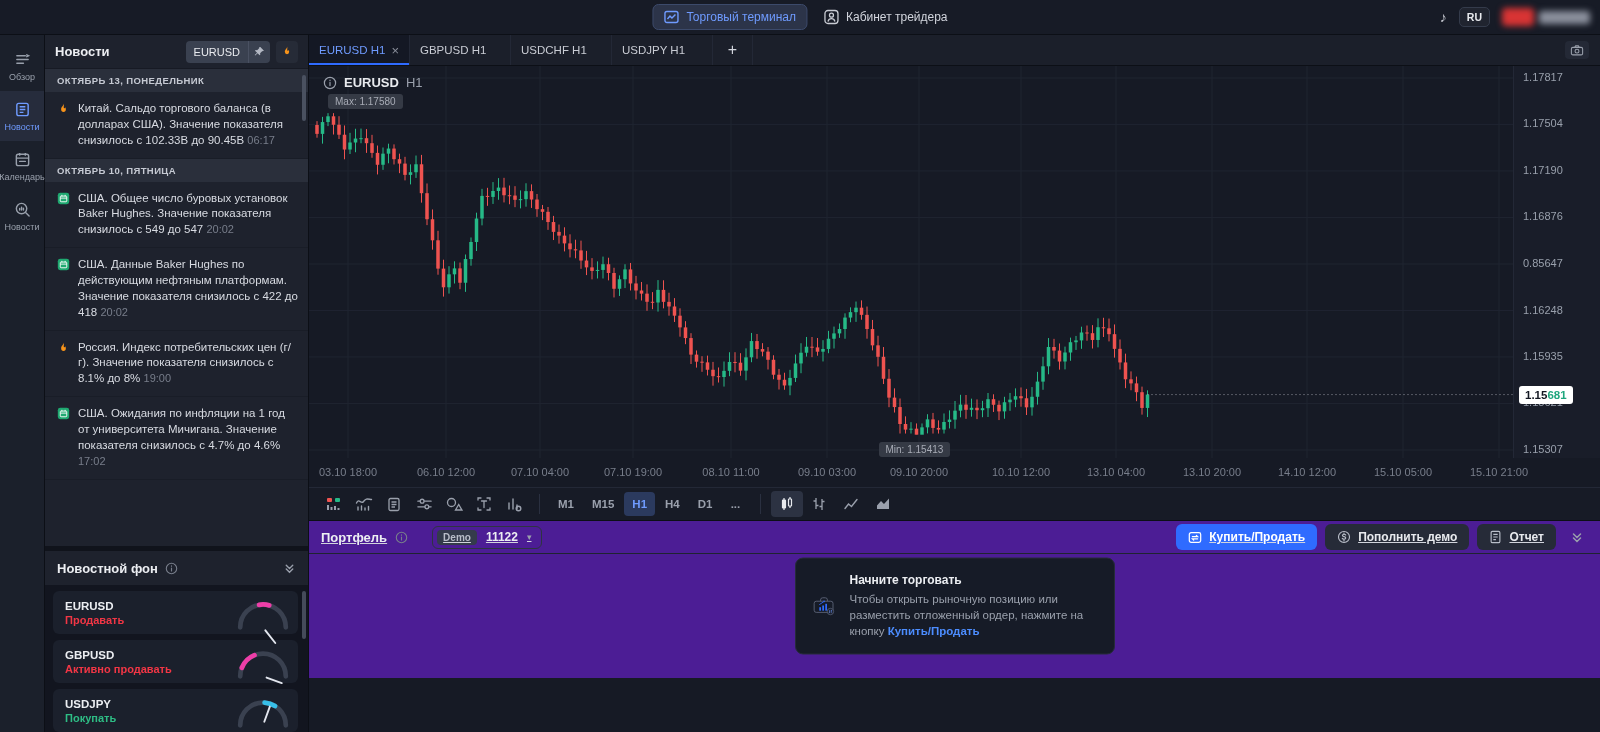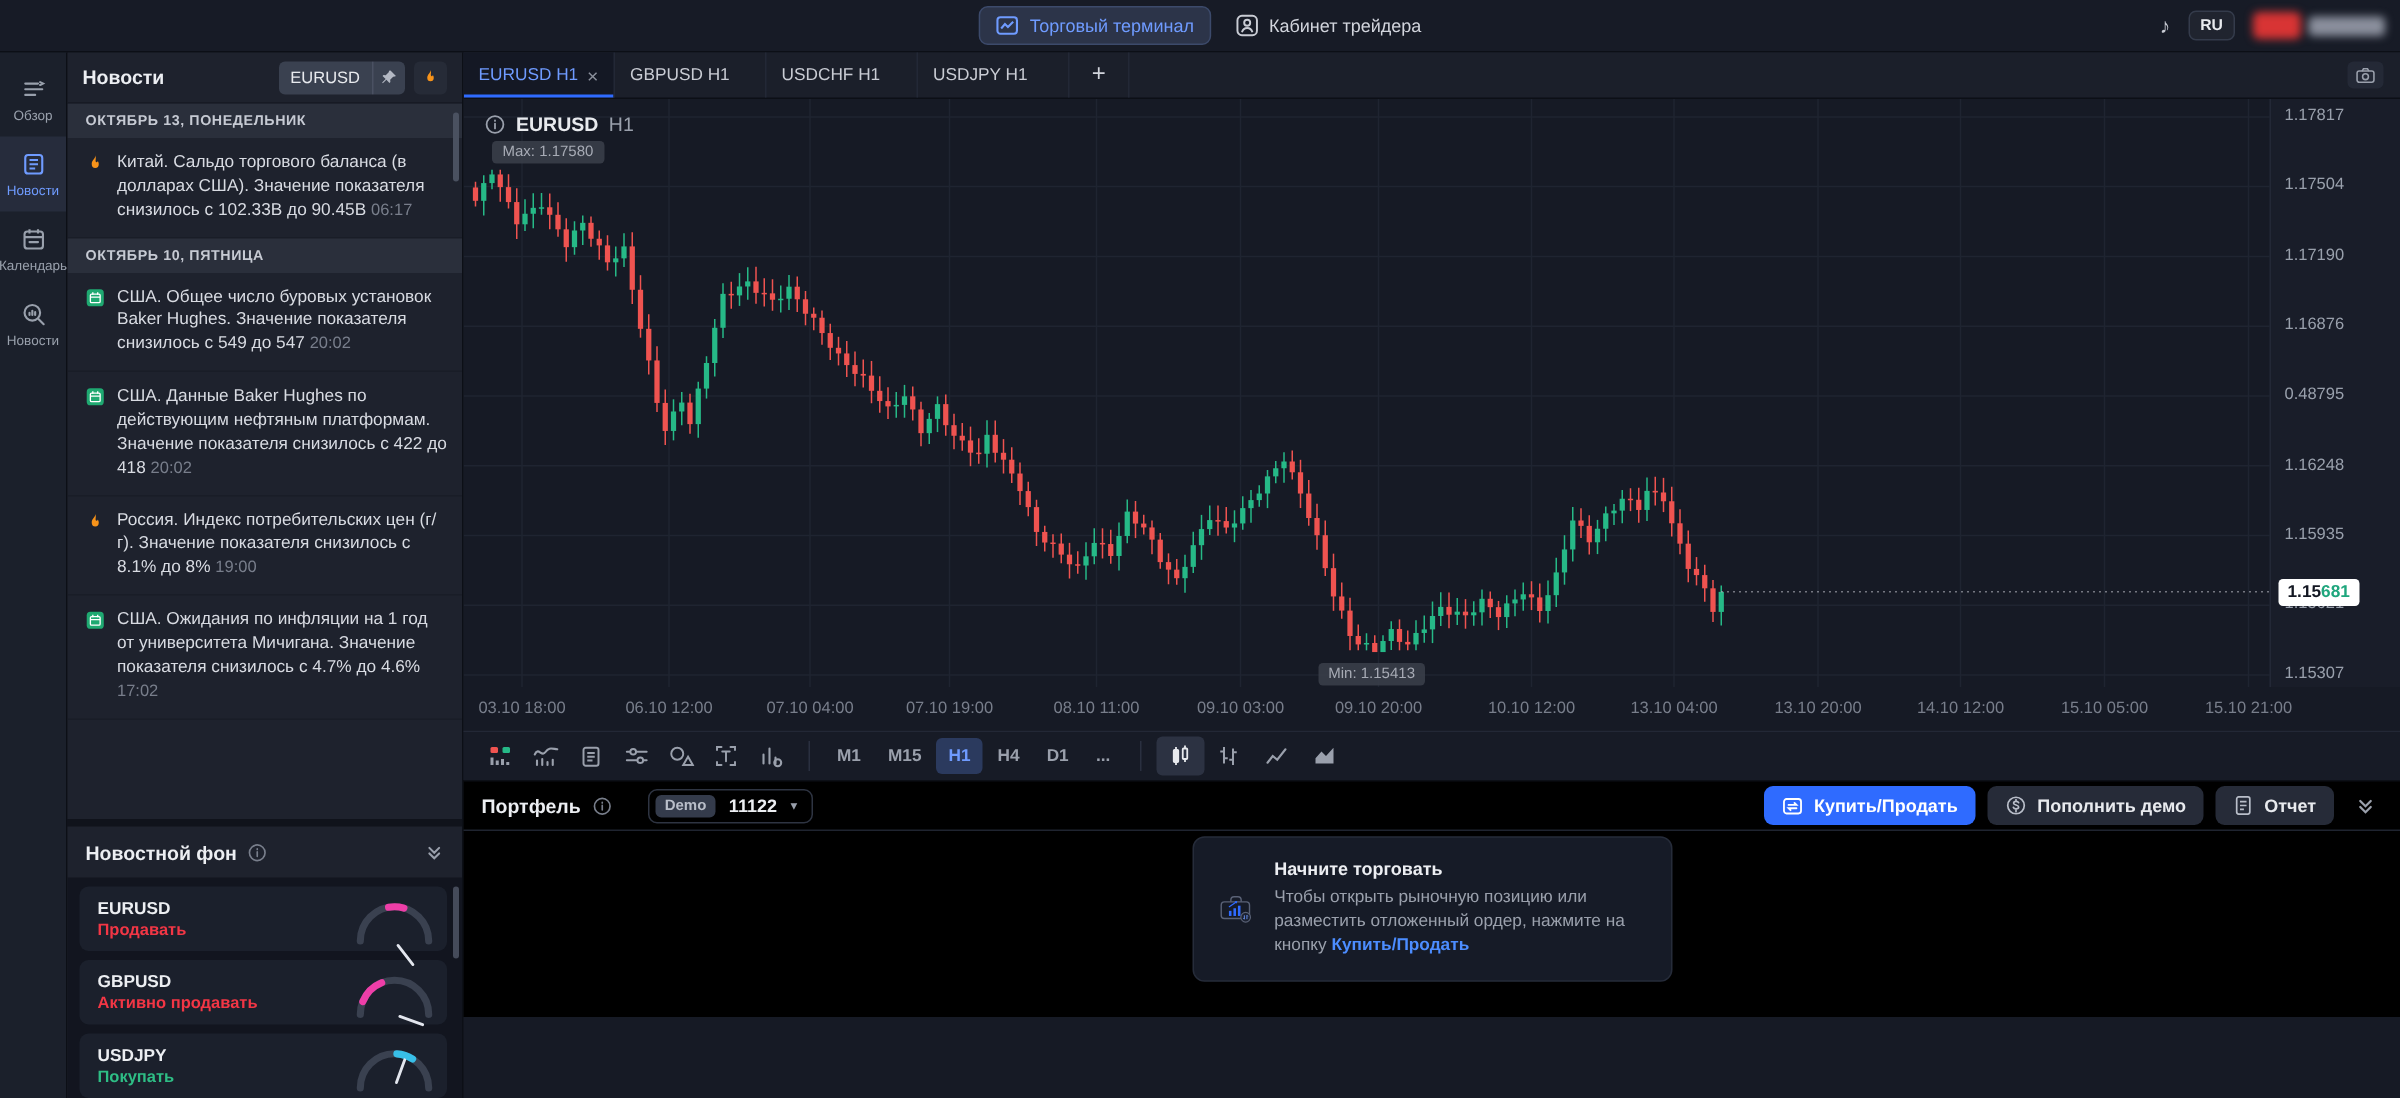--- a/index.html
+++ b/index.html
@@ -75,21 +75,21 @@
   .time-tick{position:absolute;top:8px;transform:translateX(-50%);font-size:11px;color:#787e8b;white-space:nowrap;}
   
   .chart-toolbar{height:33px;display:flex;align-items:center;padding:12px 10px;border-top:1px solid #232836;background:#171b26;}
   .ct-btn{width:30px;height:26px;display:flex;align-items:center;justify-content:center;border-radius:4px;color:#9aa0ac;cursor:pointer;}
   .ct-sep{width:1px;height:20px;background:#2a3040;margin:0 10px;}
   .tf-btn{min-width:30px;height:24px;padding:0 8px;display:flex;align-items:center;justify-content:center;font-size:11.5px;font-weight:bold;color:#9aa0ac;border-radius:4px;cursor:pointer;}
   .tf-btn.active{background:#2b3a5e;color:#6f9bff;}
   .cty-btn{width:32px;height:26px;display:flex;align-items:center;justify-content:center;border-radius:4px;color:#9aa0ac;cursor:pointer;}
   .cty-btn.active{background:#2c3242;color:#e8eaee;}
   
-  .trade-panel{position:relative;height:158px;background:#000000;border-top:1px solid #0c0f16;}
+  .trade-panel{position:relative;height:158px;background:#4c1d95;border-top:1px solid #0c0f16;text-decoration:underline;}
   .tp-header{height:33px;display:flex;align-items:center;gap:8px;padding:0 12px;border-bottom:1px solid #1f2430;}
   .tp-title{font-size:13px;font-weight:bold;color:#eceef2;}
   .info-ic{color:#787e8b;}
   .acct-chip{display:flex;align-items:center;gap:9px;border:1px solid #2e3442;border-radius:6px;padding:3px 10px 3px 4px;margin-left:16px;cursor:pointer;}
   .acct-badge{background:#343b4b;color:#b9bec9;font-size:10px;font-weight:bold;padding:2px 6px;border-radius:4px;}
   .acct-id{font-size:12px;font-weight:bold;color:#eceef2;}
   .caret{color:#9aa0ac;font-size:9px;}
   .tp-actions{margin-left:auto;display:flex;align-items:center;gap:8px;}
   .btn{height:26px;display:flex;align-items:center;gap:7px;padding:0 12px;border-radius:6px;font-size:12px;font-weight:bold;cursor:pointer;}
   .btn-primary{background:#2f6bff;color:#fff;}
@@ -676,21 +676,21 @@
       <div class="chip" style="left: 19px; top: 28.1251px;">Max: 1.17580</div>
       <div class="chip" style="left: 569.5px; top: 376.29px;">Min: 1.15413</div>
     </div>
     <div class="price-axis">
       <div>
 
       <span class="price-tick" style="top: 5px;">1.17817</span>
           <span class="price-tick" style="top: 51.3888px;">1.17504</span>
           <span class="price-tick" style="top: 97.9259px;">1.17190</span>
           <span class="price-tick" style="top: 144.463px;">1.16876</span>
-          <span class="price-tick" style="top: 191px;">0.48795</span>
+          <span class="price-tick" style="top: 191px;">0.85647</span>
           <span class="price-tick" style="top: 237.537px;">1.16248</span>
           <span class="price-tick" style="top: 283.926px;">1.15935</span>
           <span class="price-tick" style="top: 330.463px;">1.15621</span>
           <span class="price-tick" style="top: 377px;">1.15307</span>
         </div>
       <div class="last-badge" style="top: 319.571px;">
         <span class="lb-int">1.15</span>
           <span class="lb-frac">681</span>
       </div>
     </div>

